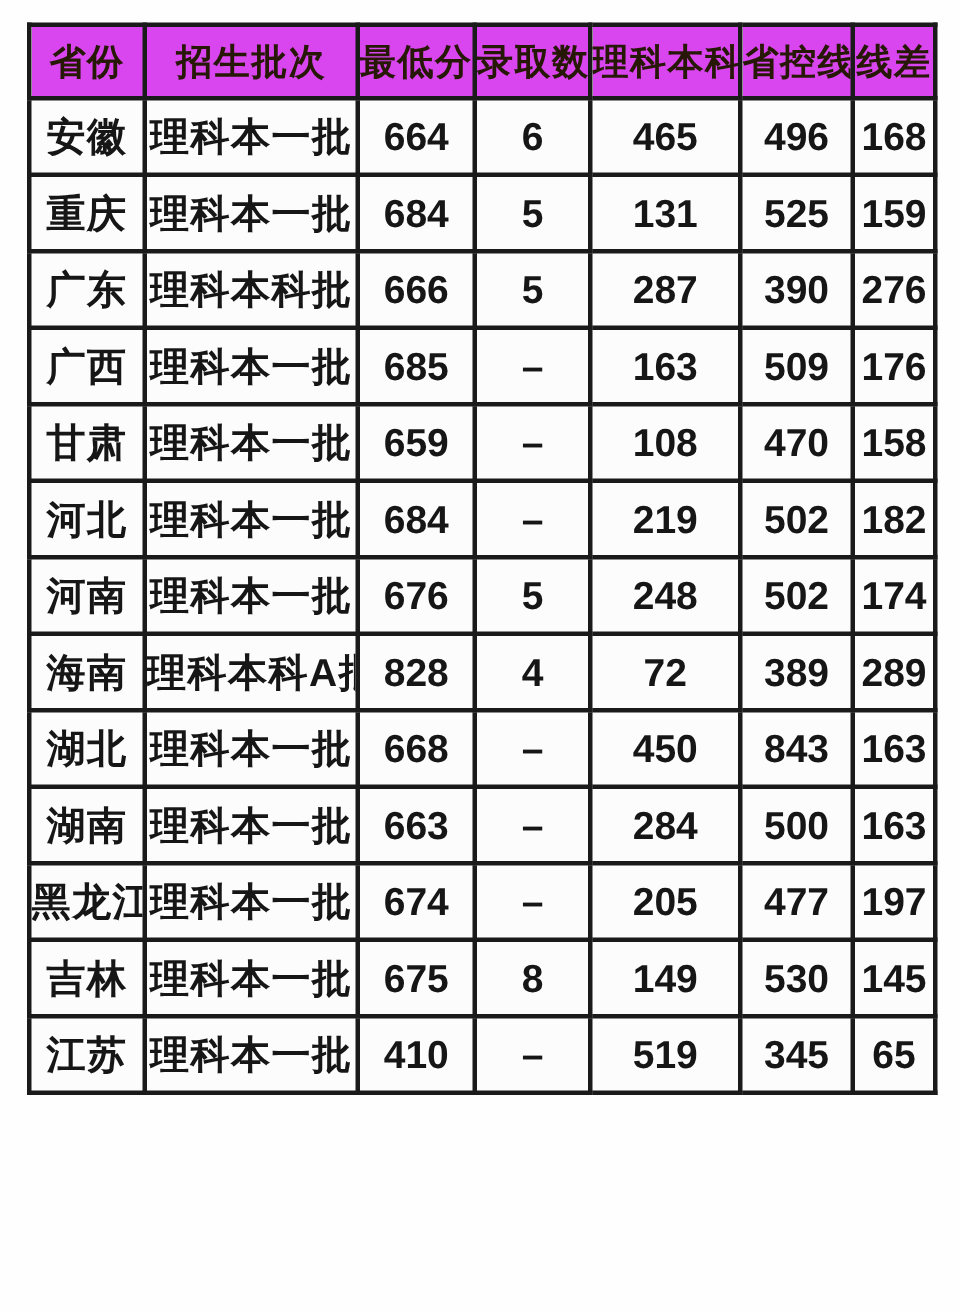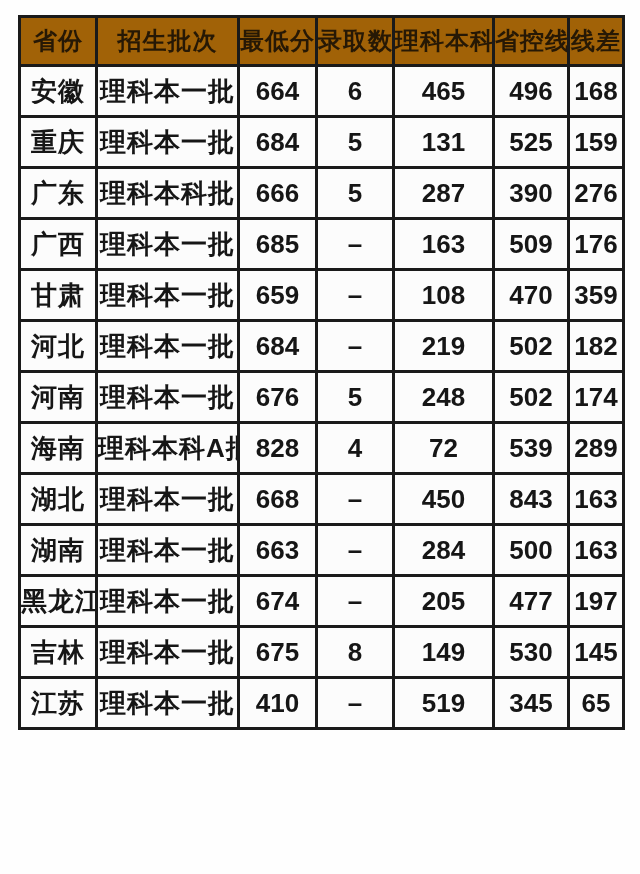--- a/index.html
+++ b/index.html
@@ -36,21 +36,21 @@
   .score-table th, .score-table td {
     border: 3px solid #1a1a1a;
     text-align: center;
     vertical-align: middle;
     padding: 0;
     overflow: hidden;
     white-space: nowrap;
   }
   .score-table th {
     height: 46px;
-    background: #a16207;
+    background: #d946ef;
     color: #261805;
     font-size: 24px;
     font-weight: 700;
     letter-spacing: 1px;
   }
   .score-table td {
     height: 48px;
     background: #fcfcfc;
     color: #161616;
     font-weight: 700;
@@ -120,21 +120,21 @@
           <td class="num">509</td>
           <td class="num">176</td>
         </tr>
         <tr>
           <td class="txt">甘肃</td>
           <td class="txt">理科本一批</td>
           <td class="num">659</td>
           <td class="num">–</td>
           <td class="num">108</td>
           <td class="num">470</td>
-          <td class="num">359</td>
+          <td class="num">158</td>
         </tr>
         <tr>
           <td class="txt">河北</td>
           <td class="txt">理科本一批</td>
           <td class="num">684</td>
           <td class="num">–</td>
           <td class="num">219</td>
           <td class="num">502</td>
           <td class="num">182</td>
         </tr>
@@ -146,21 +146,21 @@
           <td class="num">248</td>
           <td class="num">502</td>
           <td class="num">174</td>
         </tr>
         <tr>
           <td class="txt">海南</td>
           <td class="txt">理科本科A批</td>
           <td class="num">828</td>
           <td class="num">4</td>
           <td class="num">72</td>
-          <td class="num">539</td>
+          <td class="num">389</td>
           <td class="num">289</td>
         </tr>
         <tr>
           <td class="txt">湖北</td>
           <td class="txt">理科本一批</td>
           <td class="num">668</td>
           <td class="num">–</td>
           <td class="num">450</td>
           <td class="num">843</td>
           <td class="num">163</td>

